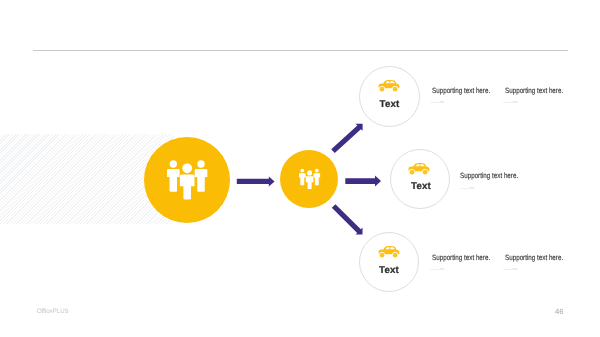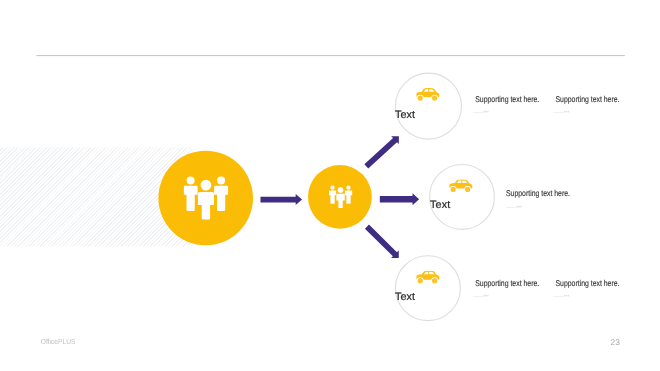--- a/index.html
+++ b/index.html
@@ -16,22 +16,22 @@
   .circle{position:absolute;border-radius:50%;}
   .big{left:144px;top:137px;width:86px;height:86px;background:#FBBC05;}
   .mid{left:280px;top:150px;width:58px;height:58px;background:#FBBC05;}
 
   .ocirc{position:absolute;border-radius:50%;border:1px solid #dedede;background:#fff;box-sizing:border-box;}
   .o1{left:359px;top:66px;width:61px;height:61px;}
   .o2{left:390px;top:149px;width:60px;height:60px;}
   .o3{left:359px;top:232px;width:60px;height:60px;}
 
   .caricon{position:absolute;}
-  .textlabel{position:absolute;font-size:9.8px;font-weight:normal;color:#2f2f2f;-webkit-text-stroke:0.22px #2f2f2f;
-             letter-spacing:0.1px;}
+  .textlabel{position:absolute;font-size:9.8px;font-weight:bold;color:#2f2f2f;-webkit-text-stroke:0.22px #2f2f2f;
+             text-align:center;letter-spacing:0.1px;}
 
   .arrow{position:absolute;}
 
   .footer-left{position:absolute;left:37.3px;top:307.5px;font-size:6.6px;color:#c2c2c2;transform:scaleX(0.92);transform-origin:left top;}
   .footer-right{position:absolute;left:555px;top:307px;font-size:7.6px;color:#a5a5a5;}
 
   .sup{position:absolute;font-size:7.7px;color:#3a3a3a;white-space:nowrap;transform:scaleX(0.815);transform-origin:left top;-webkit-text-stroke:0.15px #3a3a3a;}
   .subdots{position:absolute;font-size:6.5px;color:#dedede;white-space:nowrap;transform:scaleX(0.73);transform-origin:left top;letter-spacing:0px;}
 </style>
 </head>
@@ -131,14 +131,14 @@
     </g>
   </svg>
   <div class="textlabel" style="left:359px;top:265px;width:60px;">Text</div>
 
   <div class="sup" style="left:432px;top:253px;">Supporting text here.</div>
   <div class="subdots" style="left:430px;top:266px;">——•••</div>
   <div class="sup" style="left:505px;top:253px;">Supporting text here.</div>
   <div class="subdots" style="left:503px;top:266px;">——•••</div>
 
   <div class="footer-left">OfficePLUS</div>
-  <div class="footer-right">23</div>
+  <div class="footer-right">46</div>
 </div>
 
 </body></html>

